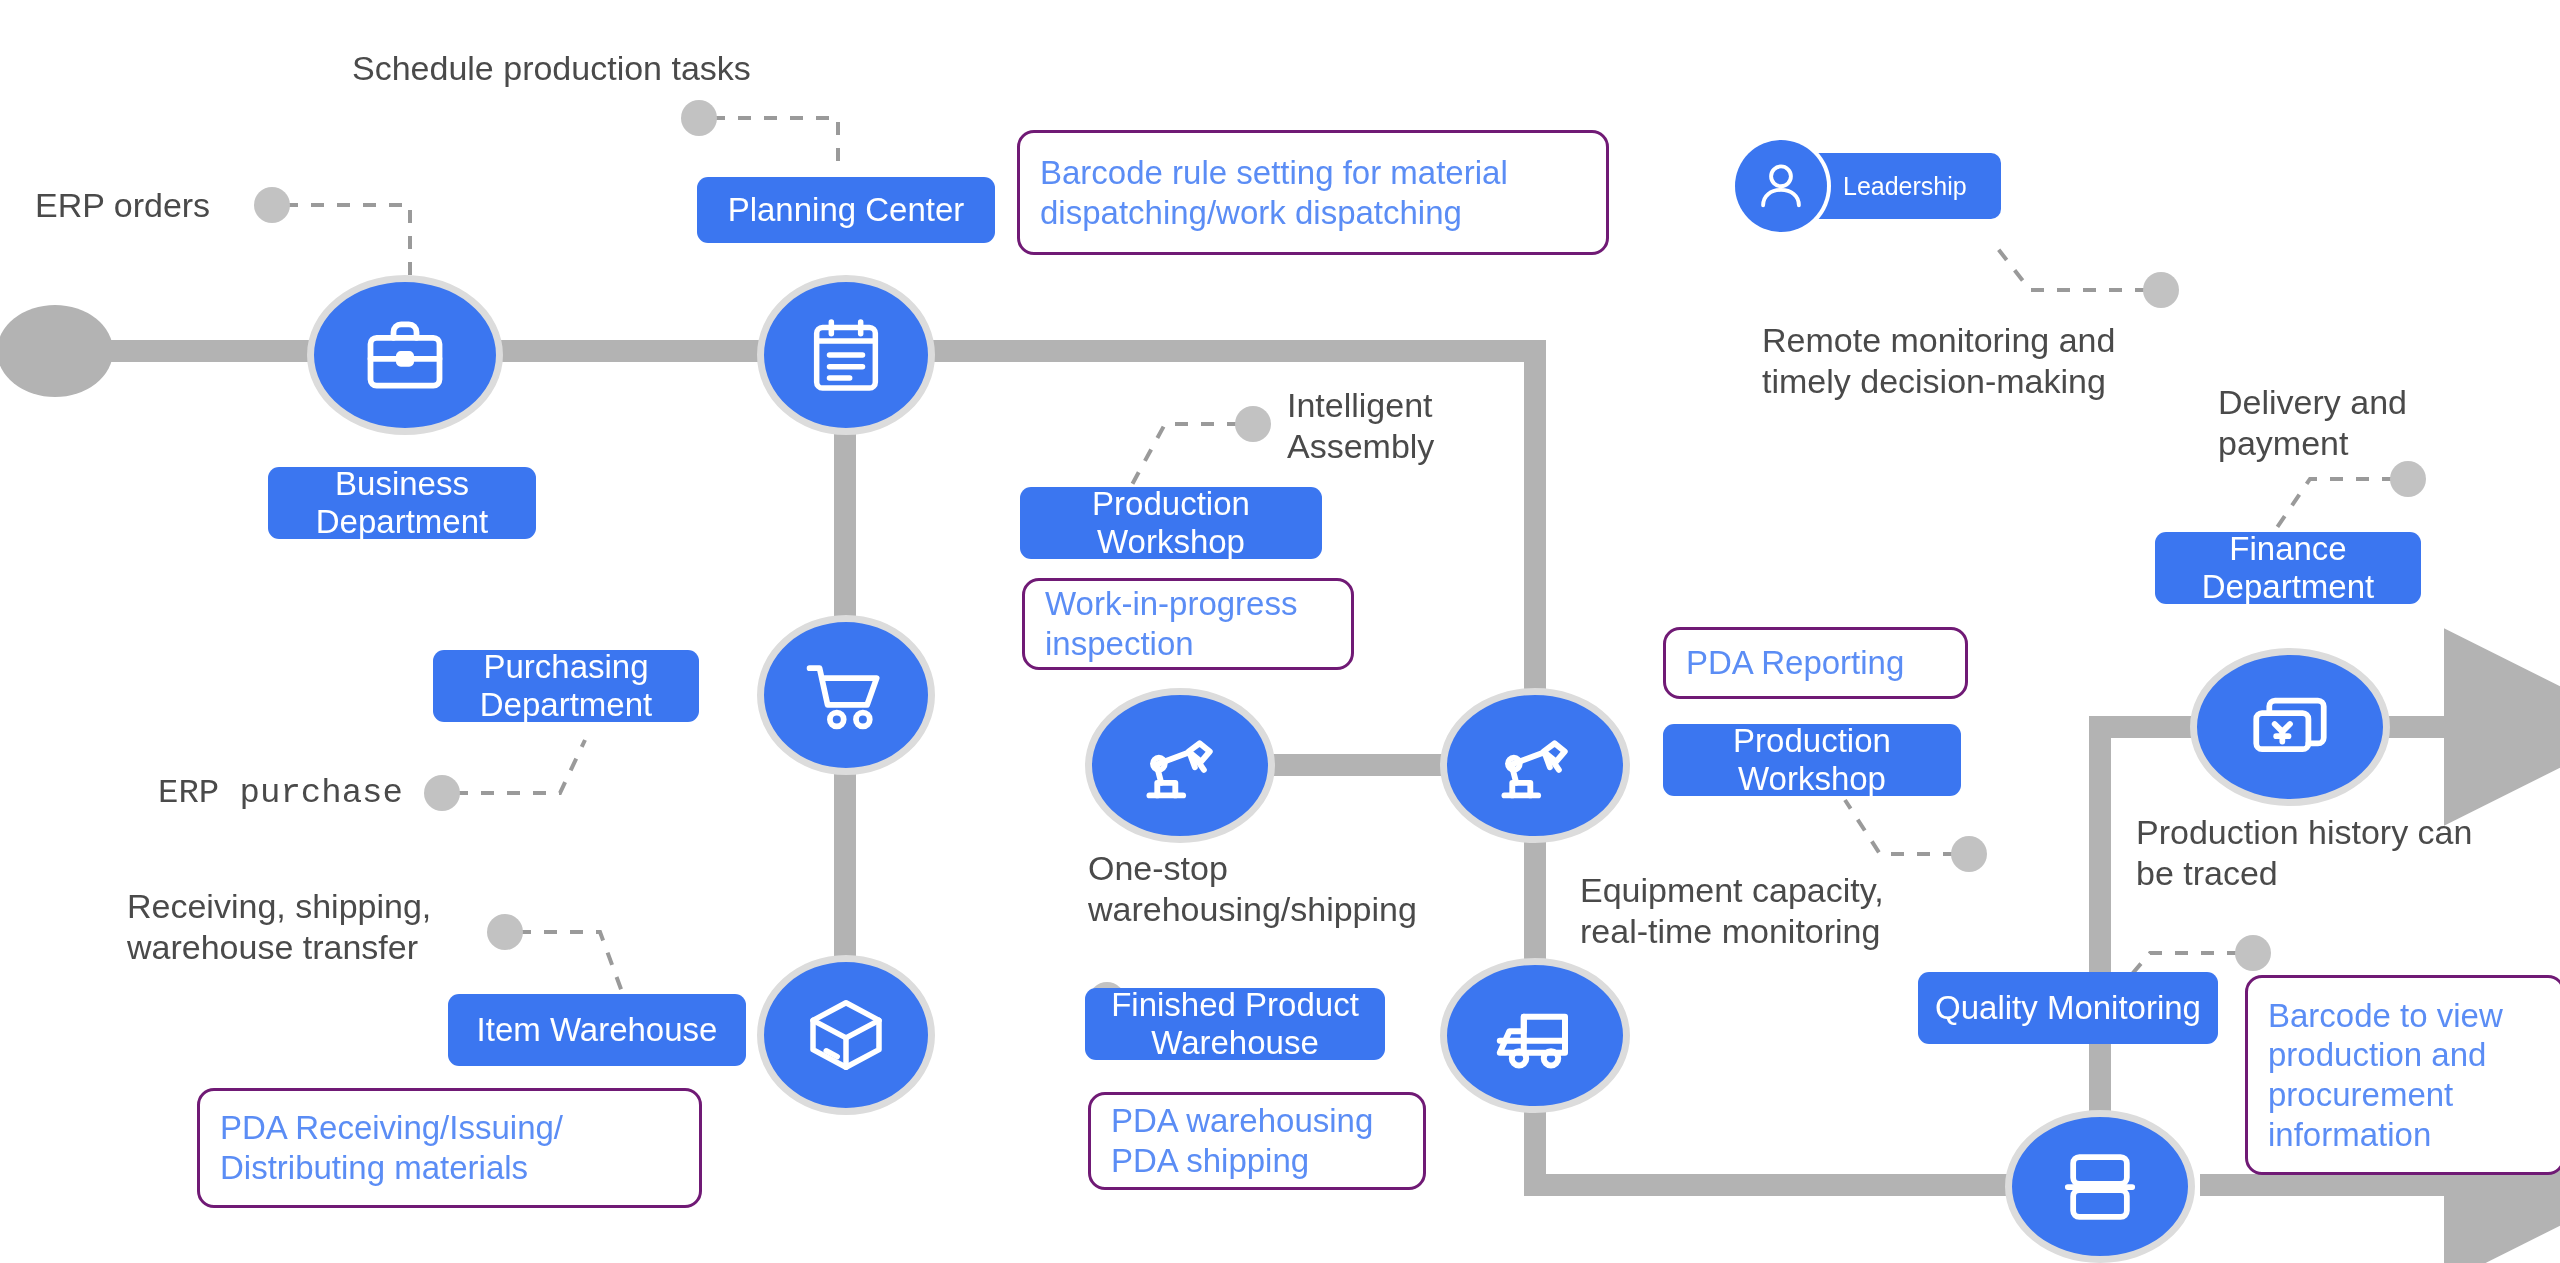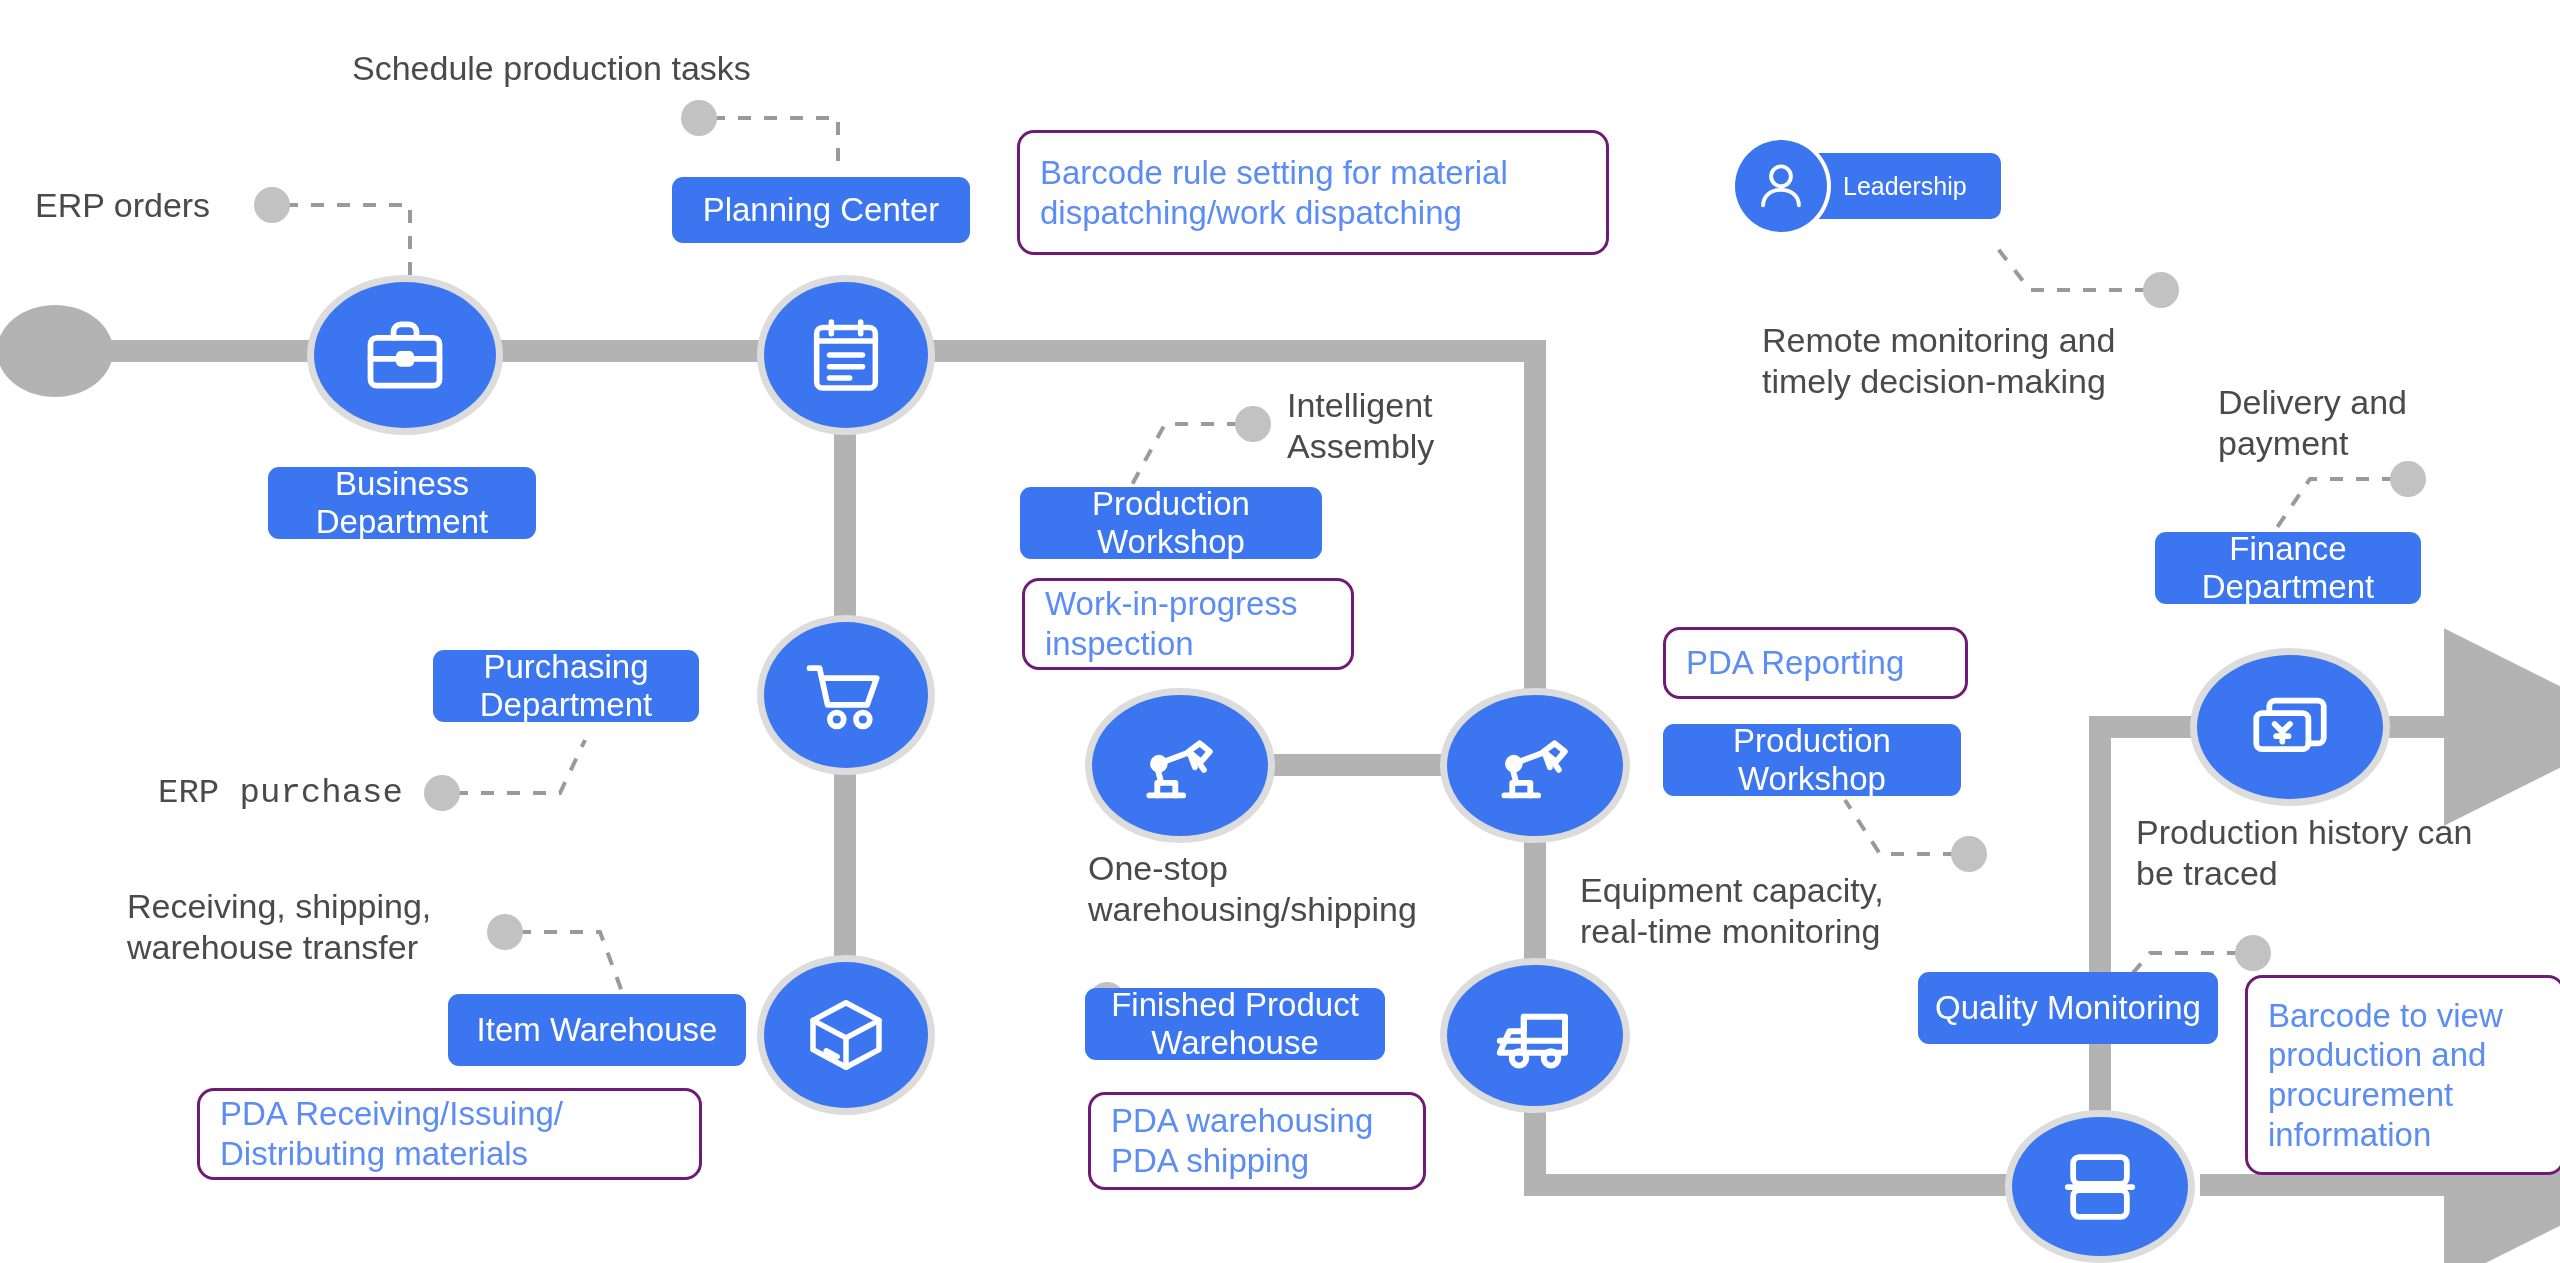--- a/index.html
+++ b/index.html
@@ -190,21 +190,21 @@
       <svg width="92" height="92" viewBox="0 0 24 24" fill="none" stroke="#fff" stroke-width="1.5" stroke-linecap="round" stroke-linejoin="round">
         <rect x="3.2" y="8.4" width="13.6" height="9.4" rx="1.5"></rect>
         <path d="M6.6 8.4V6.6a1.5 1.5 0 0 1 1.5-1.5h11.2a1.5 1.5 0 0 1 1.5 1.5v8.2a1.5 1.5 0 0 1-1.5 1.5h-2.5"></path>
         <path d="M8 11.2l2 2 2-2"></path>
           <path d="M10 13.2v2.6"></path>
           <path d="M8.4 14.4h3.2"></path>
       </svg>
     </span>
   </div>
 
-  <div class="pill" style="left:672px;top:177px;width:298px;height:66px;text-align:center;">
+  <div class="pill" style="left:697px;top:177px;width:298px;height:66px;text-align:center;">
     <span>Planning
 Center</span>
   </div>
 
   <div class="pill" style="left:268px;top:467px;width:268px;height:72px;">
     <span>Business
 Department</span>
   </div>
 
   <div class="pill" style="left:433px;top:650px;width:266px;height:72px;">
@@ -257,21 +257,21 @@
   <div class="obox" style="left:1017px;top:130px;width:592px;height:125px;white-space:pre-line;">
     <span>Barcode rule setting for material
 dispatching/work dispatching</span>
   </div>
 
   <div class="obox" style="left:1022px;top:578px;width:332px;height:92px;white-space:pre-line;">
     <span>Work-in-progress
 inspection</span>
   </div>
 
-  <div class="obox" style="left:197px;top:1088px;width:505px;height:92px;white-space:pre-line;">
+  <div class="obox" style="left:197px;top:1088px;width:505px;height:120px;white-space:pre-line;">
     <span>PDA Receiving/Issuing/
 Distributing materials</span>
   </div>
 
   <div class="obox" style="left:1088px;top:1092px;width:338px;height:98px;white-space:pre-line;">
     <span>PDA warehousing
 PDA shipping</span>
   </div>
 
   <div class="obox" style="left:1663px;top:627px;width:305px;height:72px;">

